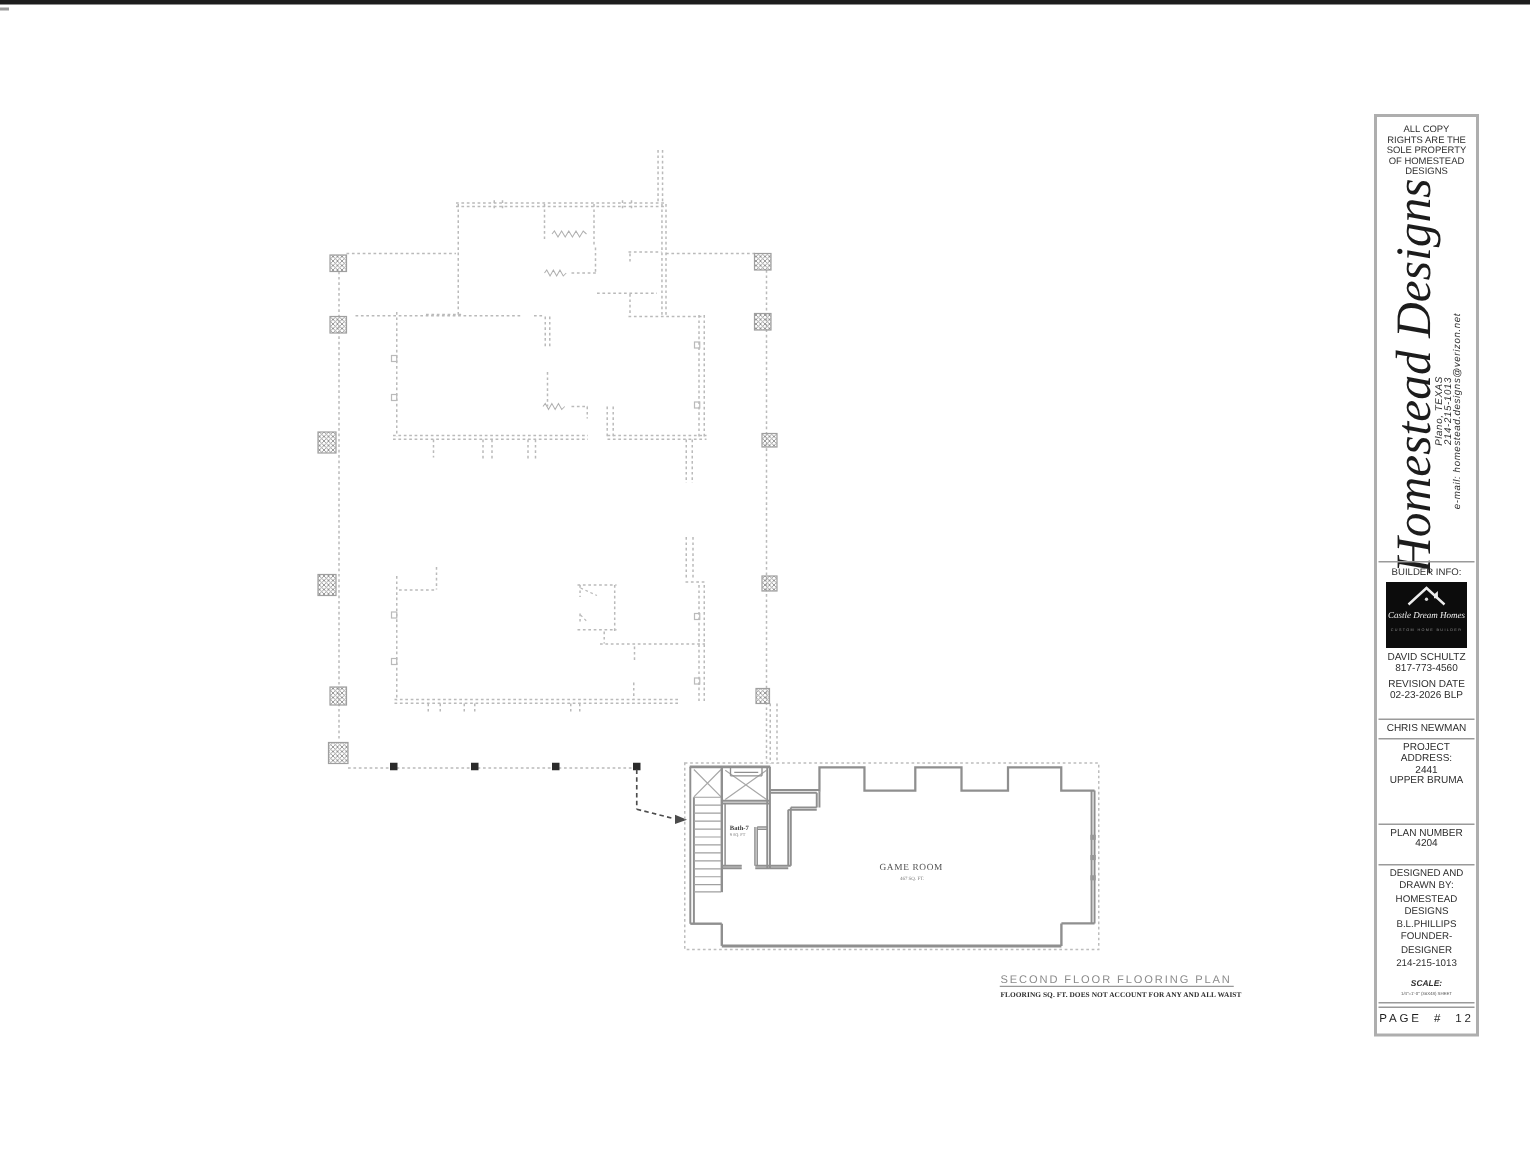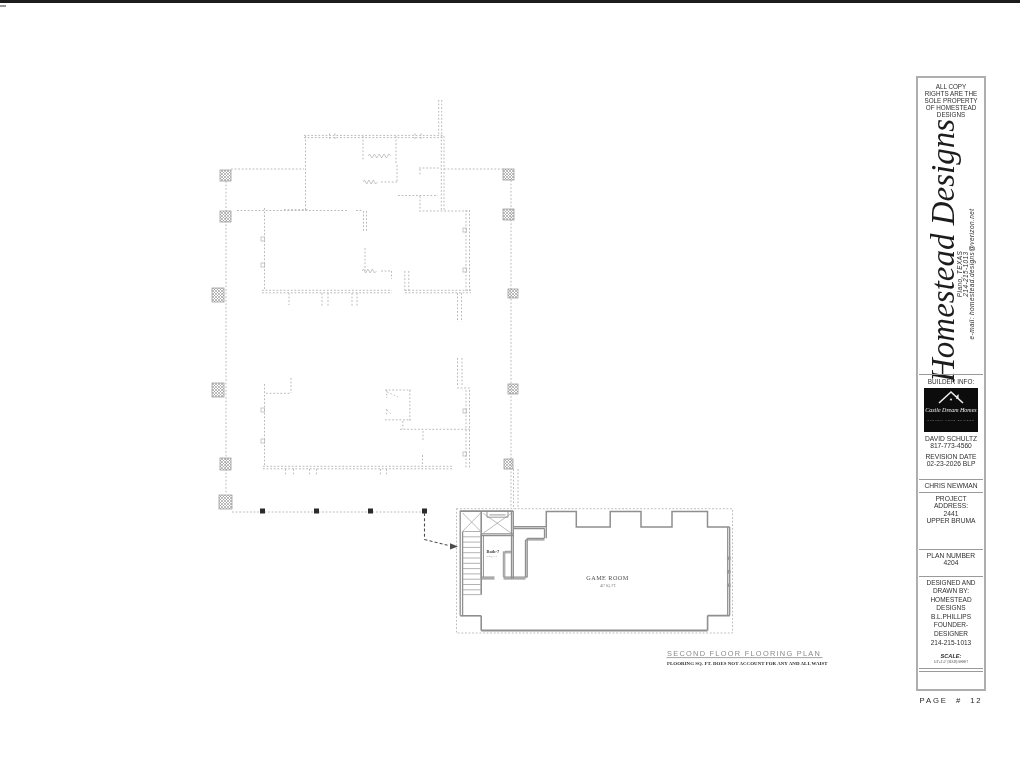--- a/index.html
+++ b/index.html
@@ -288,15 +288,15 @@
   <div class="hrln" style="top:498px;"></div>
 
   <div class="c" style="top:500.5px;font-size:6.5px;line-height:8.6px;color:#2e2e2e;">DESIGNED AND<br>DRAWN BY:<br>HOMESTEAD<br>DESIGNS<br>B.L.PHILLIPS<br>FOUNDER-<br>DESIGNER<br>214-215-1013</div>
 
   <div class="c" style="top:575px;font-size:5.6px;font-style:italic;font-weight:bold;color:#2e2e2e;">SCALE:</div>
   <div class="c" style="top:582px;font-size:2.9px;color:#555;">1/4"=1'-0"  (36X48)  SHEET</div>
 
   <div class="hrln" style="top:589.5px;"></div>
   <div class="hrln" style="top:592.5px;"></div>
 
-  <div class="c" style="top:595.5px;font-size:7.7px;letter-spacing:1.9px;color:#1f1f1f;margin-top:22px;">PAGE&nbsp;&nbsp;#&nbsp;&nbsp;12</div>
+  <div class="c" style="top:595.5px;font-size:7.7px;letter-spacing:1.9px;color:#1f1f1f;">PAGE&nbsp;&nbsp;#&nbsp;&nbsp;12</div>
 </div>
 </div>
 
 </body></html>

